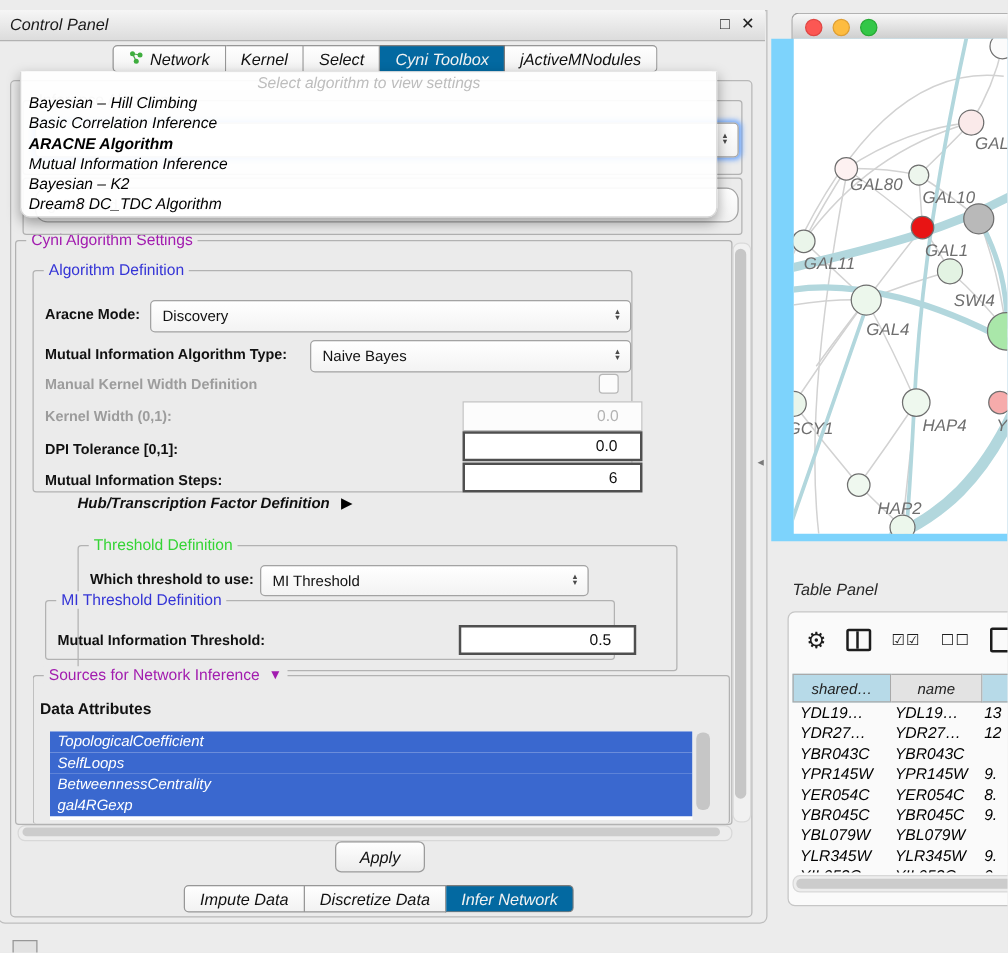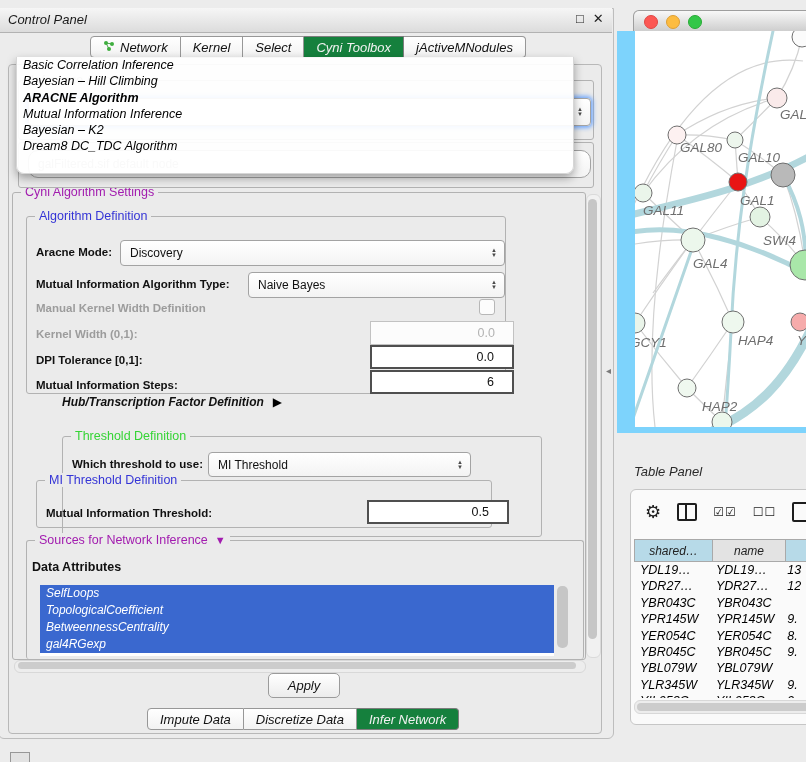--- a/index.html
+++ b/index.html
@@ -12,21 +12,21 @@
   #cp-titlebar{left:0;top:8px;width:612px;height:24px;
                background:linear-gradient(#f6f6f6,#dcdcdc);border-bottom:1px solid #b2b2b2;}
   #cp-title{left:8px;top:12px;font-size:13px;color:#1a1a1a;}
   #cp-win-btns{right:206px;top:11px;left:576px;display:flex;gap:9px;font-weight:bold;color:#222;font-size:13px;}
   
   .tabgroup{display:flex;height:22px;}
   .tab{display:flex;align-items:center;gap:5px;padding:0 12px;font-size:13px;color:#111;
        background:linear-gradient(#ffffff,#f2f2f2);border:1px solid #979797;border-left:none;cursor:default;}
   .tab:first-child{border-left:1px solid #979797;border-radius:4px 0 0 4px;}
   .tab:last-child{border-radius:0 4px 4px 0;}
-  .tab.active{background:#15803d;color:#f2f2f2;border-color:#7c7c7c;}
+  .tab.active{background:#0369a1;color:#f2f2f2;border-color:#7c7c7c;}
   #cp-tabs{left:90px;top:36px;}
   #bottom-tabs{left:147px;top:708px;}
   
   #content-pane{left:8px;top:64px;width:592px;height:668px;background:#ebebeb;
                 border:1px solid #b8b8b8;border-radius:4px;}
   
   .group{position:absolute;border:1px solid #b2b2b2;border-radius:3px;}
   .gtitle{position:absolute;top:-8px;left:8px;background:#ebebeb;padding:0 4px;
           font-size:12.5px;color:#a21caf;white-space:nowrap;}
   .gtitle.blue{color:#3434d6;}
@@ -149,23 +149,24 @@
       <span>▲</span>
       <span>▼</span>
     </span>
 </div>
 <div class="group" style="left:18px;top:142px;width:574px;height:44px;z-index:1;"></div>
 <div class="combo" style="left:28px;top:150px;width:552px;height:26px;z-index:1;border-radius:10px;color:#a8a8a8;">
   <span>galFiltered.sif default node</span>
 </div>
 
 <div class="abs" id="algo-overlay">
+  <div id="algo-prompt">Select algorithm to view settings</div>
   <div id="algo-items">
+      <div class="algo-item">Bayesian – Hill Climbing</div>
       <div class="algo-item">Basic Correlation Inference</div>
-      <div class="algo-item">Bayesian – Hill Climbing</div>
       <div class="algo-item sel">ARACNE Algorithm</div>
       <div class="algo-item">Mutual Information Inference</div>
       <div class="algo-item">Bayesian – K2</div>
       <div class="algo-item">Dream8 DC_TDC Algorithm</div>
     </div>
 </div>
 
 <div class="group" style="left:12px;top:192px;width:572px;height:466px;">
   <span class="gtitle">Cyni Algorithm Settings</span>
 </div>
@@ -221,22 +222,22 @@
 <div class="tfield dark" style="left:367px;top:500px;width:120px;height:20px;">0.5</div>
 
 <div class="group" style="left:26px;top:540px;width:556px;height:118px;border-bottom:none;">
   <span class="gtitle" style="display:flex;align-items:center;gap:7px;">
     <span>Sources for Network Inference</span>
     <span style="font-size:11px;">▼</span>
   </span>
 </div>
 <div class="flabel" style="left:32px;top:560px;font-size:12.5px;">Data Attributes</div>
 <div class="abs" id="attr-list">
+    <div class="attr-item">TopologicalCoefficient</div>
     <div class="attr-item">SelfLoops</div>
-    <div class="attr-item">TopologicalCoefficient</div>
     <div class="attr-item">BetweennessCentrality</div>
     <div class="attr-item">gal4RGexp</div>
   </div>
 <div class="sb-track-v" style="left:556px;top:585px;width:13px;height:71px;border:none;background:transparent;">
   <div class="sb-thumb-v" style="left:1px;top:1px;width:11px;height:62px;"></div>
 </div>
 
 <div class="sb-track-v" style="left:586px;top:194px;width:13px;height:462px;">
   <div class="sb-thumb-v" style="left:1px;top:4px;width:9px;height:440px;"></div>
 </div>

